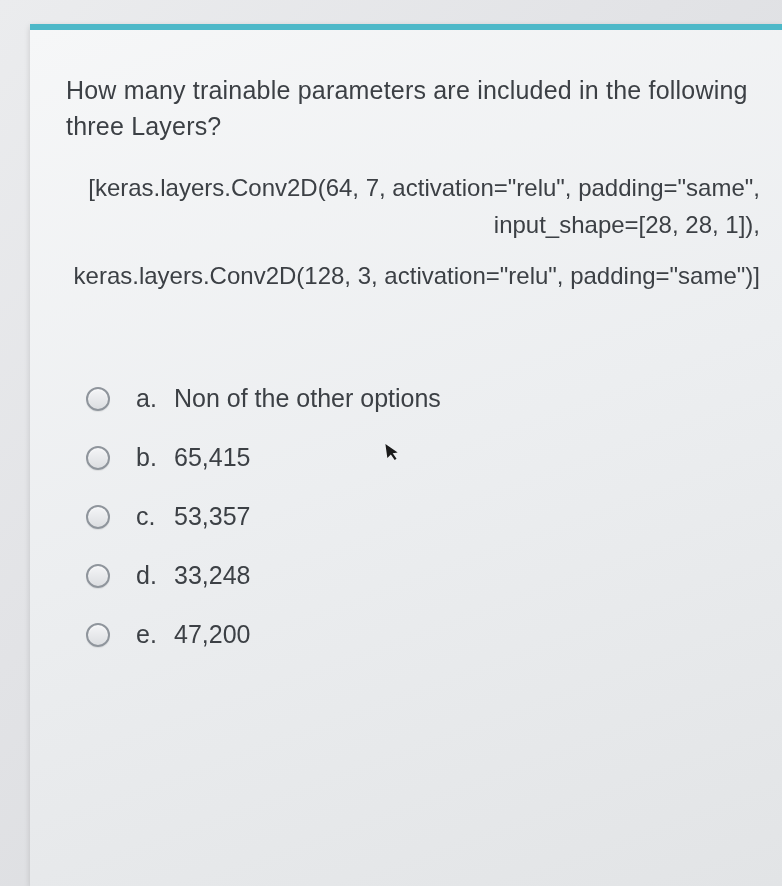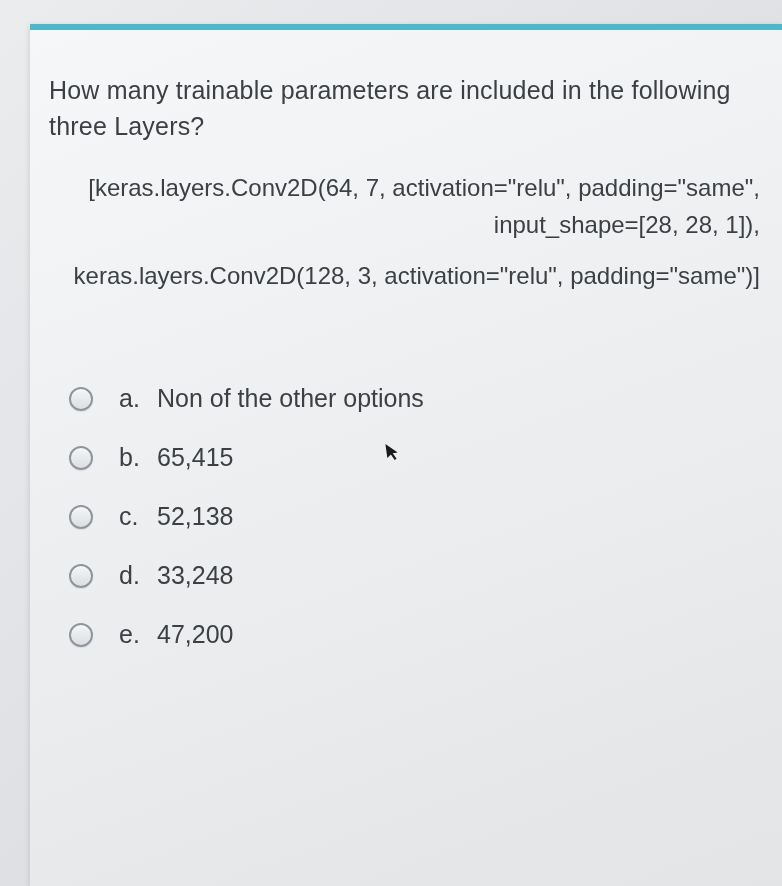--- a/index.html
+++ b/index.html
@@ -20,21 +20,21 @@
   }
   .card {
     position: absolute;
     top: 24px;
     left: 30px;
     right: 0;
     bottom: 0;
     background: linear-gradient(160deg, #f6f7f8 0%, #eceef0 50%, #e2e4e6 100%);
     box-shadow: 0 2px 6px rgba(0,0,0,0.15);
     border-top: 6px solid #4db8c8;
-    padding: 42px 22px 40px 19px;
+    padding: 42px 22px 40px 36px;
     box-sizing: border-box;
     color: #3b3e42;
   }
   .question-text {
     font-size: 25px;
     line-height: 1.45;
     color: #3c4045;
     margin-bottom: 24px;
     letter-spacing: 0.2px;
   }
@@ -115,21 +115,21 @@
 
       <div class="option-row">
         <div class="radio"></div>
         <span class="opt-letter">b.</span>
         <span class="opt-text">65,415</span>
       </div>
 
       <div class="option-row">
         <div class="radio"></div>
         <span class="opt-letter">c.</span>
-        <span class="opt-text">52,138</span>
+        <span class="opt-text">53,357</span>
       </div>
 
       <div class="option-row">
         <div class="radio"></div>
         <span class="opt-letter">d.</span>
         <span class="opt-text">33,248</span>
       </div>
 
       <div class="option-row">
         <div class="radio"></div>

